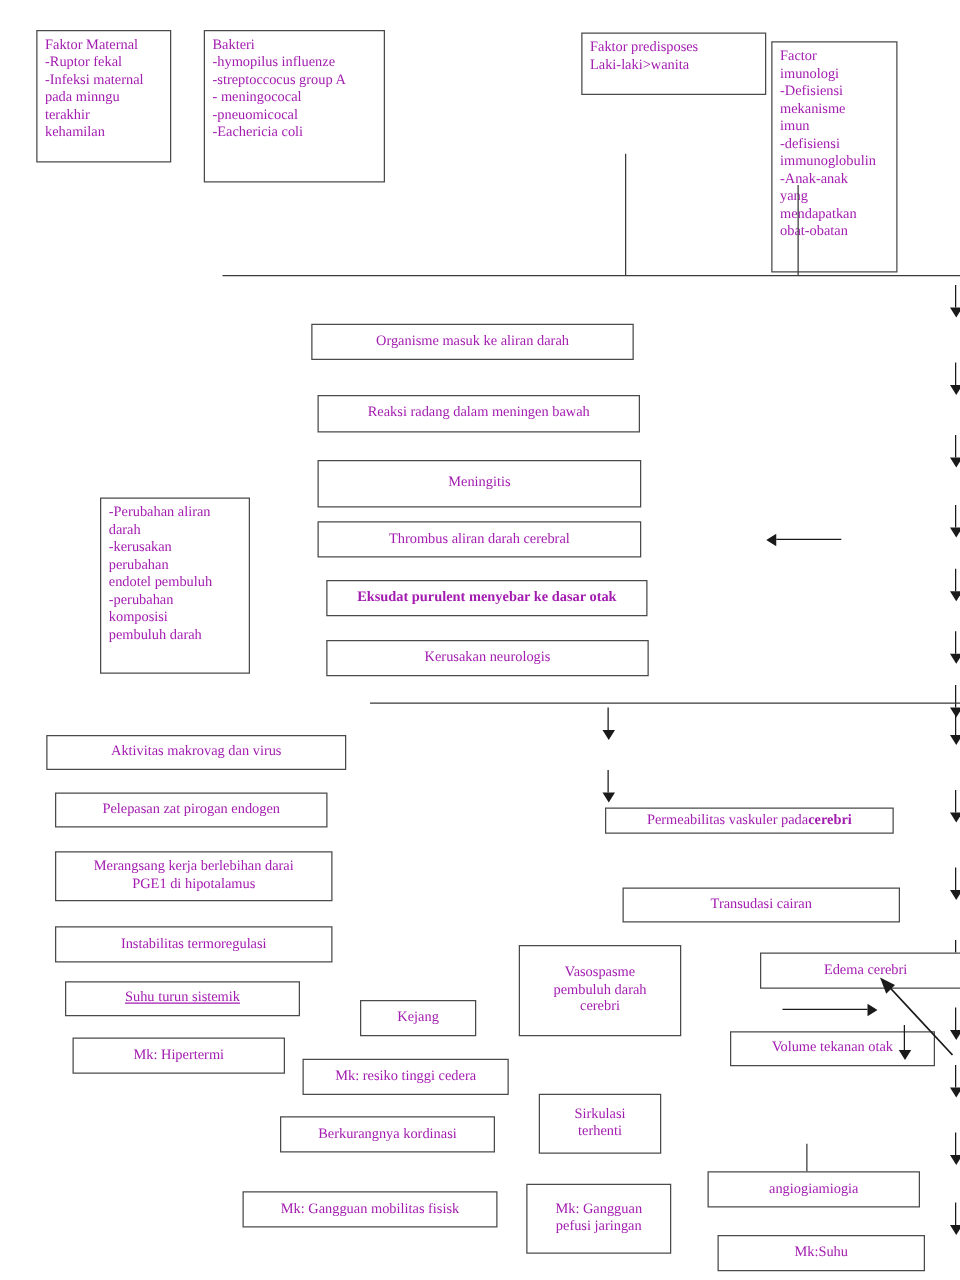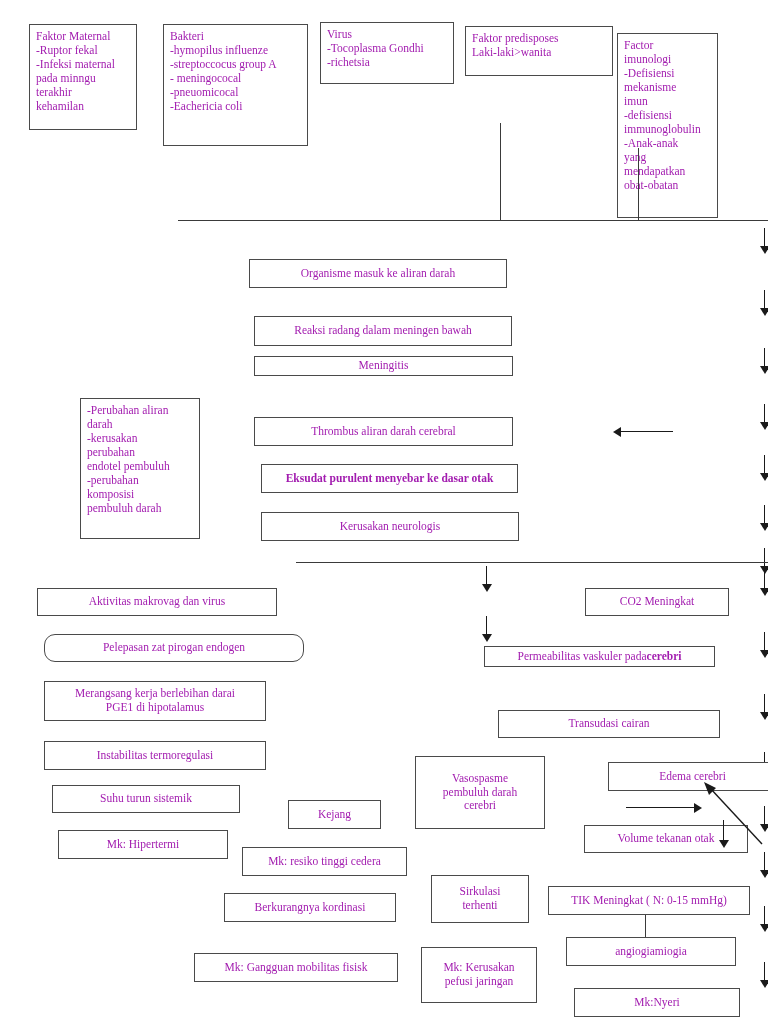--- a/index.html
+++ b/index.html
@@ -121,23 +121,20 @@
 terakhir
 kehamilan</div>
 
   <div class="box left" style="left:163px; top:24px; width:145px; height:122px;">Bakteri
 -hymopilus influenze
 -streptoccocus group A
 - meningococal
 -pneuomicocal
 -Eachericia coli</div>
 
-  <div class="box left" style="left:320px; top:22px; width:134px; height:62px;">Virus
--Tocoplasma Gondhi
--richetsia</div>
 
   <div class="box left" style="left:617px; top:33px; width:101px; height:185px;">Factor
 imunologi
 -Defisiensi
 mekanisme
 imun
 -defisiensi
 immunoglobulin
 -Anak-anak
 yang
@@ -148,21 +145,21 @@
 Laki-laki&gt;wanita</div>
 
   <div class="hline" style="left:178px; top:220px; width:590px;"></div>
   <div class="vline" style="left:500px; top:123px; height:97px;"></div>
   <div class="vline" style="left:638px; top:148px; height:72px;"></div>
 
   <div class="box" style="left:249px; top:259px; width:258px; height:29px;">Organisme masuk ke aliran darah</div>
 
   <div class="box" style="left:254px; top:316px; width:258px; height:30px;">Reaksi radang dalam meningen bawah</div>
 
-  <div class="box" style="left:254px; top:356px; width:259px; height:20px;">Meningitis</div>
+  <div class="box" style="left:254px; top:368px; width:259px; height:38px;">Meningitis</div>
 
   <div class="box" style="left:254px; top:417px; width:259px; height:29px;">Thrombus aliran darah cerebral</div>
 
   <div class="box" style="left:261px; top:464px; width:257px; height:29px;font-weight:bold;">Eksudat purulent menyebar ke dasar otak</div>
 
   <div class="box" style="left:261px; top:512px; width:258px; height:29px;">Kerusakan neurologis</div>
 
   <div class="box left" style="left:80px; top:398px; width:120px; height:141px;">-Perubahan aliran
 darah
 -kerusakan
@@ -245,66 +242,64 @@
     <div class="shaft" style="height:18px;"></div>
       <div class="head" style="top:18px;"></div>
   </div>
   <div class="arrow-down" style="left:482px; top:616px; height:26px;">
     <div class="shaft" style="height:18px;"></div>
       <div class="head" style="top:18px;"></div>
   </div>
 
   <div class="box" style="left:37px; top:588px; width:240px; height:28px;">Aktivitas makrovag dan virus</div>
 
-  <div class="box" style="left:44px; top:634px; width:260px; height:28px;border-radius:11px;">Pelepasan zat pirogan endogen</div>
+  <div class="box" style="left:44px; top:634px; width:218px; height:28px;">Pelepasan zat pirogan endogen</div>
 
   <div class="box" style="left:44px; top:681px; width:222px; height:40px;">Merangsang kerja berlebihan darai
 PGE1 di hipotalamus</div>
 
   <div class="box" style="left:44px; top:741px; width:222px; height:29px;">Instabilitas termoregulasi</div>
 
-  <div class="box" style="left:52px; top:785px; width:188px; height:28px;">Suhu turun sistemik</div>
+  <div class="box" style="left:52px; top:785px; width:188px; height:28px;text-decoration:underline;">Suhu turun sistemik</div>
 
   <div class="box" style="left:58px; top:830px; width:170px; height:29px;">Mk: Hipertermi</div>
 
   <div class="box" style="left:288px; top:800px; width:93px; height:29px;">Kejang</div>
 
   <div class="box" style="left:242px; top:847px; width:165px; height:29px;text-align:right;">Mk: resiko tinggi cedera</div>
 
   <div class="box" style="left:224px; top:893px; width:172px; height:29px;">Berkurangnya kordinasi</div>
 
   <div class="box" style="left:194px; top:953px; width:204px; height:29px;">Mk: Gangguan mobilitas fisisk</div>
 
   <div class="box" style="left:415px; top:756px; width:130px; height:73px;">Vasospasme
 pembuluh darah
 cerebri</div>
 
   <div class="box" style="left:431px; top:875px; width:98px; height:48px;">Sirkulasi
 terhenti</div>
 
-  <div class="box" style="left:421px; top:947px; width:116px; height:56px;">Mk: Kerusakan
+  <div class="box" style="left:421px; top:947px; width:116px; height:56px;">Mk: Gangguan
 pefusi jaringan</div>
 
-  <div class="box" style="left:585px; top:588px; width:144px; height:28px;">CO2 Meningkat</div>
 
   <div class="box" style="left:484px; top:646px; width:231px; height:21px;text-align:center;">
     <span>Permeabilitas vaskuler pada </span><b>cerebri</b>
   </div>
 
   <div class="box" style="left:498px; top:710px; width:222px; height:28px;">Transudasi cairan</div>
 
   <div class="box" style="left:608px; top:762px; width:169px; height:29px;">Edema cerebri</div>
 
   <div class="box" style="left:584px; top:825px; width:164px; height:28px;">Volume tekanan otak</div>
 
-  <div class="box" style="left:548px; top:886px; width:202px; height:29px;">TIK Meningkat ( N: 0-15 mmHg)</div>
 
   <div class="box" style="left:566px; top:937px; width:170px; height:29px;">angiogiamiogia</div>
 
-  <div class="box" style="left:574px; top:988px; width:166px; height:29px;">Mk:Nyeri</div>
+  <div class="box" style="left:574px; top:988px; width:166px; height:29px;">Mk:Suhu</div>
 
   <div class="arrow-right" style="left:626px; top:803px; width:76px;">
     <div class="shaft" style="width:68px;"></div>
     <div class="head"></div>
   </div>
 
   <div class="arrow-down" style="left:719px; top:820px; height:28px;">
     <div class="shaft" style="height:20px;"></div>
       <div class="head" style="top:20px;"></div>
   </div>

